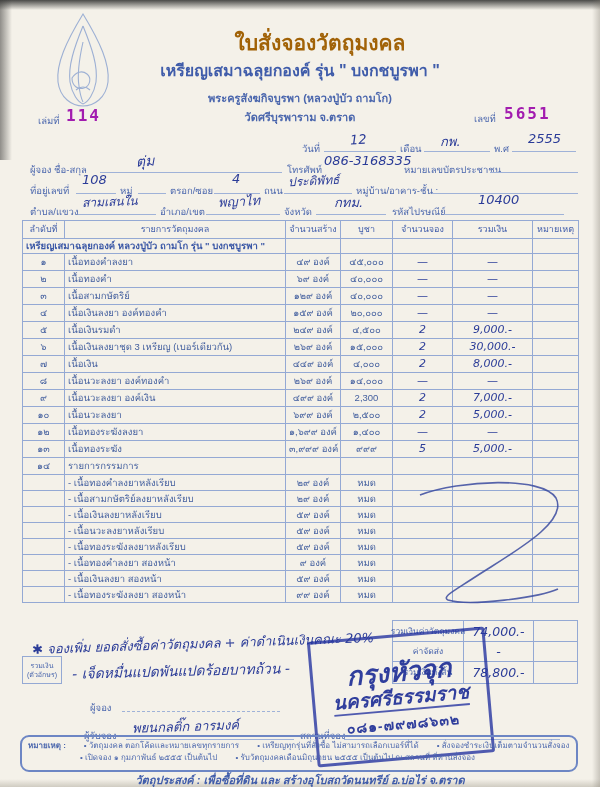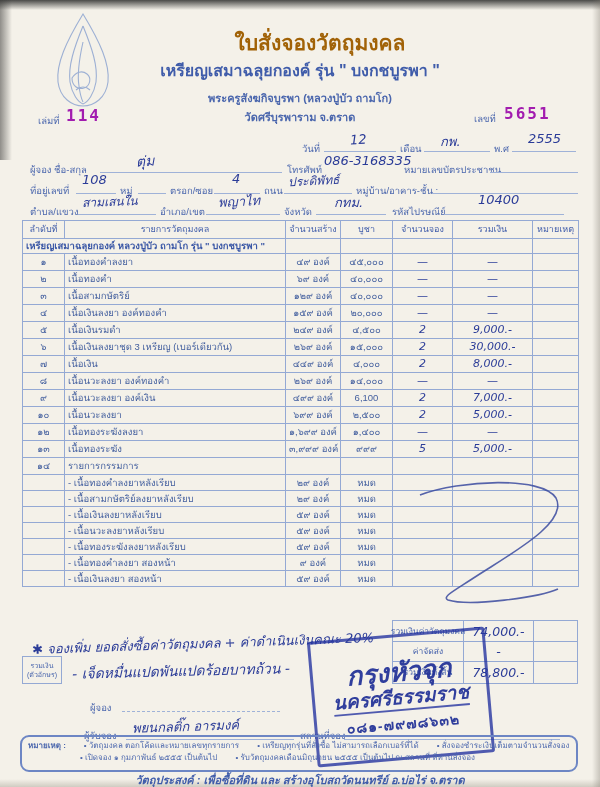--- a/index.html
+++ b/index.html
@@ -240,21 +240,21 @@
         <td class="c">๒๖๙ องค์</td>
         <td class="c">๑๔,๐๐๐</td>
         <td class="c"><span class="hwv">—</span></td>
         <td class="c"><span class="hwv">—</span></td>
         <td></td>
       </tr>
       <tr class="item">
         <td class="c">๙</td>
         <td>เนื้อนวะลงยา องค์เงิน</td>
         <td class="c">๔๙๙ องค์</td>
-        <td class="c">6,100</td>
+        <td class="c">2,300</td>
         <td class="c"><span class="hwv">2</span></td>
         <td class="c"><span class="hwv">7,000.-</span></td>
         <td></td>
       </tr>
       <tr class="item">
         <td class="c">๑๐</td>
         <td>เนื้อนวะลงยา</td>
         <td class="c">๖๙๙ องค์</td>
         <td class="c">๒,๕๐๐</td>
         <td class="c"><span class="hwv">2</span></td>
@@ -339,20 +339,29 @@
         <td class="c">๙ องค์</td>
         <td class="c">หมด</td>
         <td></td>
         <td></td>
         <td></td>
       </tr>
       <tr class="sub">
         <td></td>
         <td class="name-ind">- เนื้อเงินลงยา สองหน้า</td>
         <td class="c">๕๙ องค์</td>
+        <td class="c">หมด</td>
+        <td></td>
+        <td></td>
+        <td></td>
+      </tr>
+      <tr class="sub">
+        <td></td>
+        <td class="name-ind">- เนื้อทองระฆังลงยา สองหน้า</td>
+        <td class="c">๙๙ องค์</td>
         <td class="c">หมด</td>
         <td></td>
         <td></td>
         <td></td>
       </tr>
     </tbody>
 </table>
 
 <svg class="flourish" width="190" height="145" viewBox="0 0 190 145">
   <path d="M 30 27 C 70 12, 152 8, 166 30 C 179 55, 120 86, 82 111 C 62 124, 52 129, 58 132 C 80 139, 150 129, 168 121" fill="none" stroke="#3a4a9f" stroke-width="1.6" opacity="0.85"></path>

